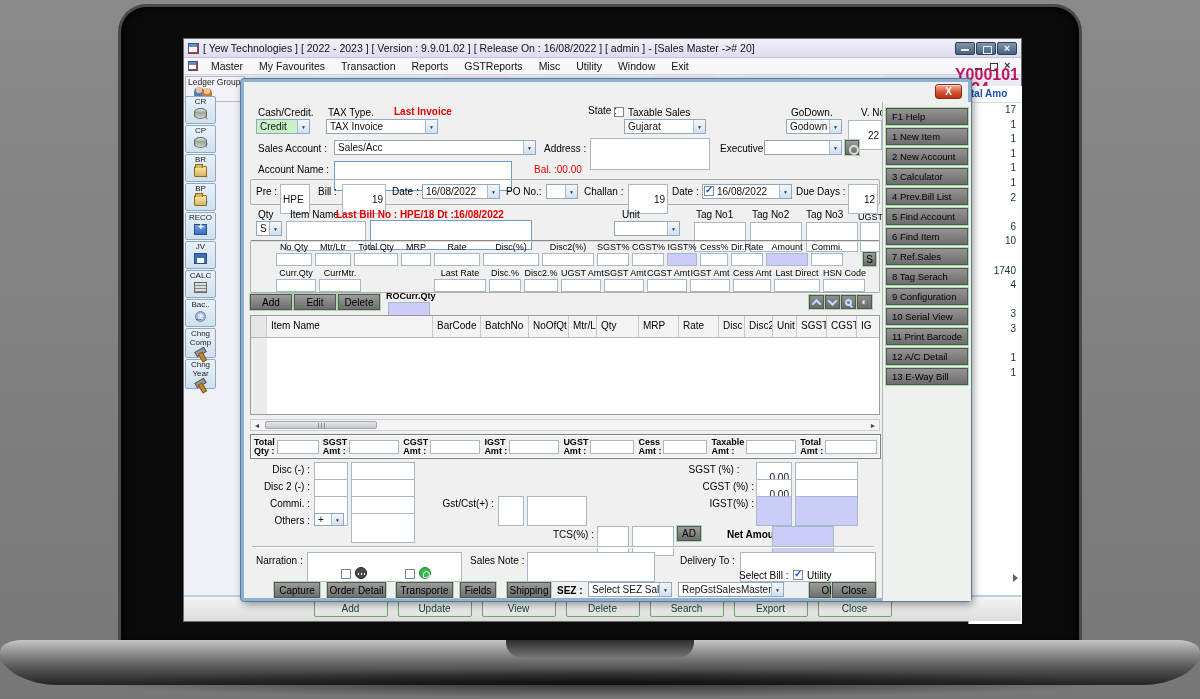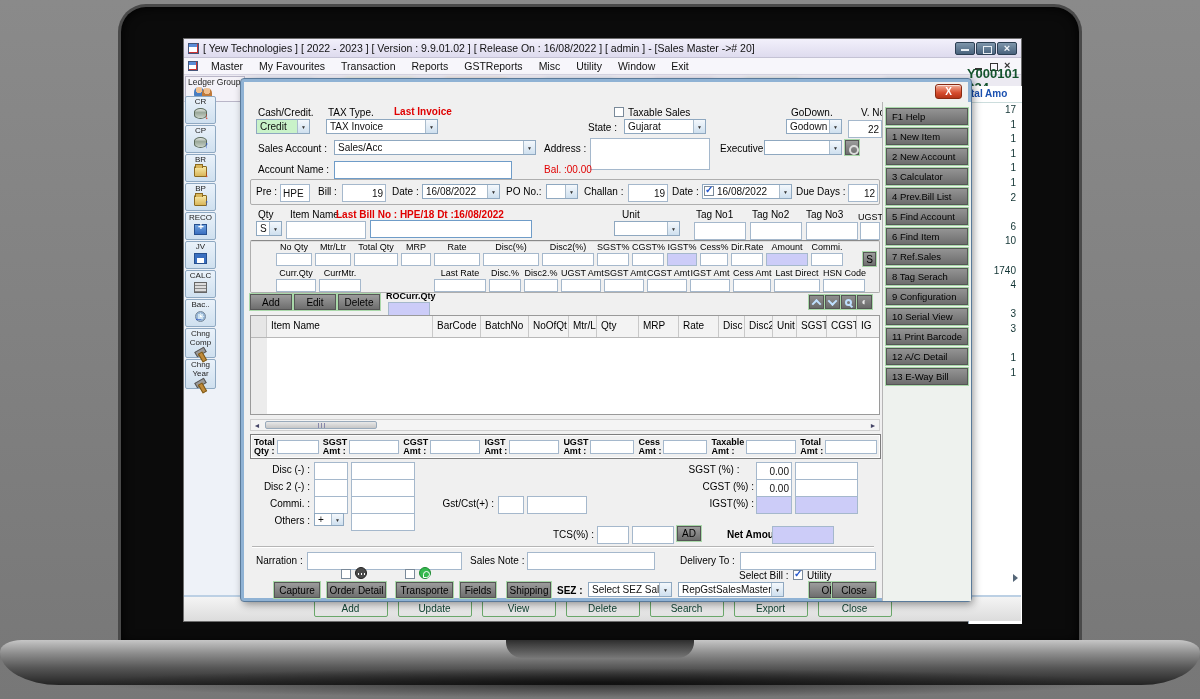--- a/index.html
+++ b/index.html
@@ -29,21 +29,21 @@
   .mdi span{width:9px;height:9px;position:relative;display:inline-block;}
   .mdi .m1::after{content:"";position:absolute;left:1px;right:1px;bottom:1px;height:2px;background:#333;}
   .mdi .m2::after{content:"";position:absolute;left:1px;top:1px;width:6px;height:6px;border:1px solid #333;}
   .mdi .m3::after{content:"\00d7";position:absolute;top:-3px;left:0;font-size:11px;color:#333;font-weight:bold;}
   .toolbar{position:absolute;left:0;top:36px;width:100%;height:27px;background:#eceaf2;border-bottom:1px solid #cfccdc;}
   .tb-blur{position:absolute;top:3px;height:20px;border-radius:3px;filter:blur(2px);opacity:.8;}
   .lg-panel{position:absolute;left:1px;top:37px;width:60px;height:26px;background:#f4f2f8;border:1px solid #b9b6c8;font-size:8.5px;padding:0 2px;color:#222;}
   .lg-ico{width:22px;height:12px;position:relative;margin:1px 0 0 6px;}
   .lg-ico::before{content:"";position:absolute;left:0;top:0;width:10px;height:10px;border-radius:50% 50% 20% 20%;background:radial-gradient(circle at 50% 30%,#f0c090 0 3px,#4a7ec0 3px);}
   .lg-ico::after{content:"";position:absolute;left:8px;top:1px;width:10px;height:10px;border-radius:50% 50% 20% 20%;background:radial-gradient(circle at 50% 30%,#f0c090 0 3px,#c07a3a 3px);}
-  .red-frag{position:absolute;color:#14532d;font-weight:bold;font-size:13px;white-space:nowrap;}
+  .red-frag{position:absolute;color:#be185d;font-weight:bold;font-size:16px;white-space:nowrap;}
   
   .lsb{position:absolute;left:1px;top:57px;width:31px;display:flex;flex-direction:column;gap:1px;}
   .lsb-item{height:28px;background:linear-gradient(#eaf2fa,#cfe0ef);border:1px solid #8fa9c2;border-radius:2px;font-size:8px;text-align:center;color:#222;line-height:8.5px;padding-top:1px;}
   .lsb-icon{display:block;margin:1px auto 0;width:13px;height:11px;position:relative;}
   .ic-db{background:linear-gradient(#e8ece8,#9aa89a 40%,#c8d2c8);border:1px solid #5a6a5a;border-radius:50%/35%;}
   .ic-folder{background:linear-gradient(#f7e9a8,#d9b65a);border:1px solid #8a6a20;border-radius:1px;}
   .ic-folder::before{content:"";position:absolute;left:0;top:-3px;width:6px;height:3px;background:#d9b65a;border:1px solid #8a6a20;border-bottom:none;}
   .ov-dn::after,.ov-up::after,.ov-lf::after{position:absolute;right:-3px;bottom:-3px;font-size:9px;font-weight:bold;}
   .ov-dn::after{content:"\2193";color:#d92b10;}
   .ov-up::after{content:"\2191";color:#2b55c8;}
@@ -69,21 +69,21 @@
   .bg-btns{position:absolute;left:0;top:556px;width:100%;height:26px;background:linear-gradient(#f4f4f4,#dcdcdc);border-top:2px solid #bcd0e4;display:flex;justify-content:center;gap:10px;padding-top:3px;}
   .bg-btn{width:74px;height:17px;background:linear-gradient(#f6f6f6,#e2e2e2);border:1px solid #6aa86a;border-radius:2px;font-size:10px;color:#143;text-align:center;line-height:15px;}
   
   .dialog{position:absolute;left:57px;top:40px;width:730px;height:522px;background:#f0f0f0;border:3px solid #8fb2d4;outline:1px solid #5a7varo;outline:1px solid #5a7a9a;border-radius:3px;box-shadow:2px 3px 8px rgba(0,0,0,.45);}
   .dlg-title{position:absolute;left:0;top:0;width:100%;height:20px;background:linear-gradient(#eaf4fc,#bcd9f2);display:flex;align-items:center;padding:0 4px;border-bottom:1px solid #9ab8d4;}
   .dlg-title .title-txt{font-size:11px;}
   .dlg-close{position:absolute;right:6px;top:2px;width:27px;height:15px;background:linear-gradient(#f2b09a,#d64c2e 60%,#b43418);border:1px solid #8a2a12;border-radius:3px;color:#fff;font-size:10px;font-weight:bold;text-align:center;line-height:13px;box-shadow:inset 0 1px 0 rgba(255,255,255,.6);}
   .lbl{position:absolute;font-size:10px;color:#000;white-space:nowrap;}
   .lbl.red{color:#e00000;}
   .lbl.b{font-weight:bold;}
-  .inp{position:absolute;height:14px;background:#fff;border:1px solid #a5b8cc;font-size:10px;padding:8px 2px;color:#111;}
+  .inp{position:absolute;height:14px;background:#fff;border:1px solid #a5b8cc;font-size:10px;padding:14px 2px;color:#111;}
   .inp.calc{background:#ccccf8;}
   .inp.tr{text-align:right;}
   .cmb{position:absolute;height:15px;background:#fff;border:1px solid #8fa8c0;font-size:10px;display:flex;align-items:center;padding-left:3px;color:#111;}
   .cmb::after{content:"\25BC";font-size:5px;color:#333;margin-left:auto;align-self:stretch;display:flex;align-items:center;padding:0 3px;background:linear-gradient(#f4f8fc,#cfe0ef);border-left:1px solid #aabccc;}
   .cmb .cmb-t{white-space:nowrap;overflow:hidden;}
   .cmb.green{background:#c9f2c9;}
   .cbx{position:absolute;width:10px;height:10px;background:#fff;border:1px solid #7a8a9a;}
   .cbx.on::after{content:"\2713";position:absolute;left:0px;top:-3px;color:#2255cc;font-size:10px;font-weight:bold;}
   .grp{position:absolute;border:1px solid #aeaeae;border-radius:2px;}
   .btn3d{position:absolute;background:linear-gradient(#9c9c9c,#6e6e6e);border:1px solid #565656;box-shadow:0 0 0 1px #a9d8a9;font-size:10px;color:#000;text-align:center;display:flex;align-items:center;justify-content:center;}
@@ -292,21 +292,21 @@
       <span class="lbl" style="left:384px;top:25px;">Taxable Sales</span>
       <span class="lbl" style="left:547px;top:25px;">GoDown.</span>
       <span class="lbl" style="left:617px;top:25px;">V. No.</span>
 
       <div class="cmb green" style="left:12px;top:37px;width:54px;">
           <span class="cmb-t">Credit</span>
         </div>
       <div class="cmb" style="left:82px;top:37px;width:112px;">
           <span class="cmb-t">TAX Invoice</span>
         </div>
-      <span class="lbl" style="left:344px;top:40px;">State :</span>
+      <span class="lbl" style="left:344px;top:23px;">State :</span>
       <div class="cmb" style="left:380px;top:37px;width:82px;">
           <span class="cmb-t">Gujarat</span>
         </div>
       <div class="cmb" style="left:542px;top:37px;width:56px;">
           <span class="cmb-t">Godown</span>
         </div>
       <input class="inp tr" style="left: 604px; top: 38px; width: 34px;" value="22">
 
       <span class="lbl" style="left:14px;top:61px;">Sales Account :</span>
       <div class="cmb" style="left:90px;top:58px;width:202px;">
@@ -315,21 +315,21 @@
       <span class="lbl" style="left:300px;top:61px;">Address :</span>
       <textarea class="inp" style="left: 346px; top: 56px; width: 120px; height: 32px; resize: none;"></textarea>
       <span class="lbl" style="left:476px;top:61px;">Executive</span>
       <div class="cmb" style="left:520px;top:58px;width:78px;">
           <span class="cmb-t"></span>
         </div>
       <span class="gearbtn" style="left:601px;top:58px;"></span>
 
       <span class="lbl" style="left:14px;top:82px;">Account Name :</span>
       <input class="inp" style="left: 90px; top: 79px; width: 178px; height: 15px; border-color: rgb(111, 156, 200);">
-      <span class="lbl red" style="left:300px;top:82px;">Bal. :00.00</span>
+      <span class="lbl red" style="left:290px;top:82px;">Bal. :00.00</span>
 
       <div class="grp" style="left:6px;top:97px;width:630px;height:26px;"></div>
       <span class="lbl" style="left:12px;top:104px;">Pre :</span>
       <input class="inp" style="left: 36px; top: 102px; width: 30px;" value="HPE">
       <span class="lbl" style="left:74px;top:104px;">Bill :</span>
       <input class="inp tr" style="left: 98px; top: 102px; width: 44px;" value="19">
       <span class="lbl" style="left:148px;top:104px;">Date :</span>
       <div class="cmb" style="left:178px;top:102px;width:78px;">
           <span class="cmb-t">16/08/2022</span>
         </div>

